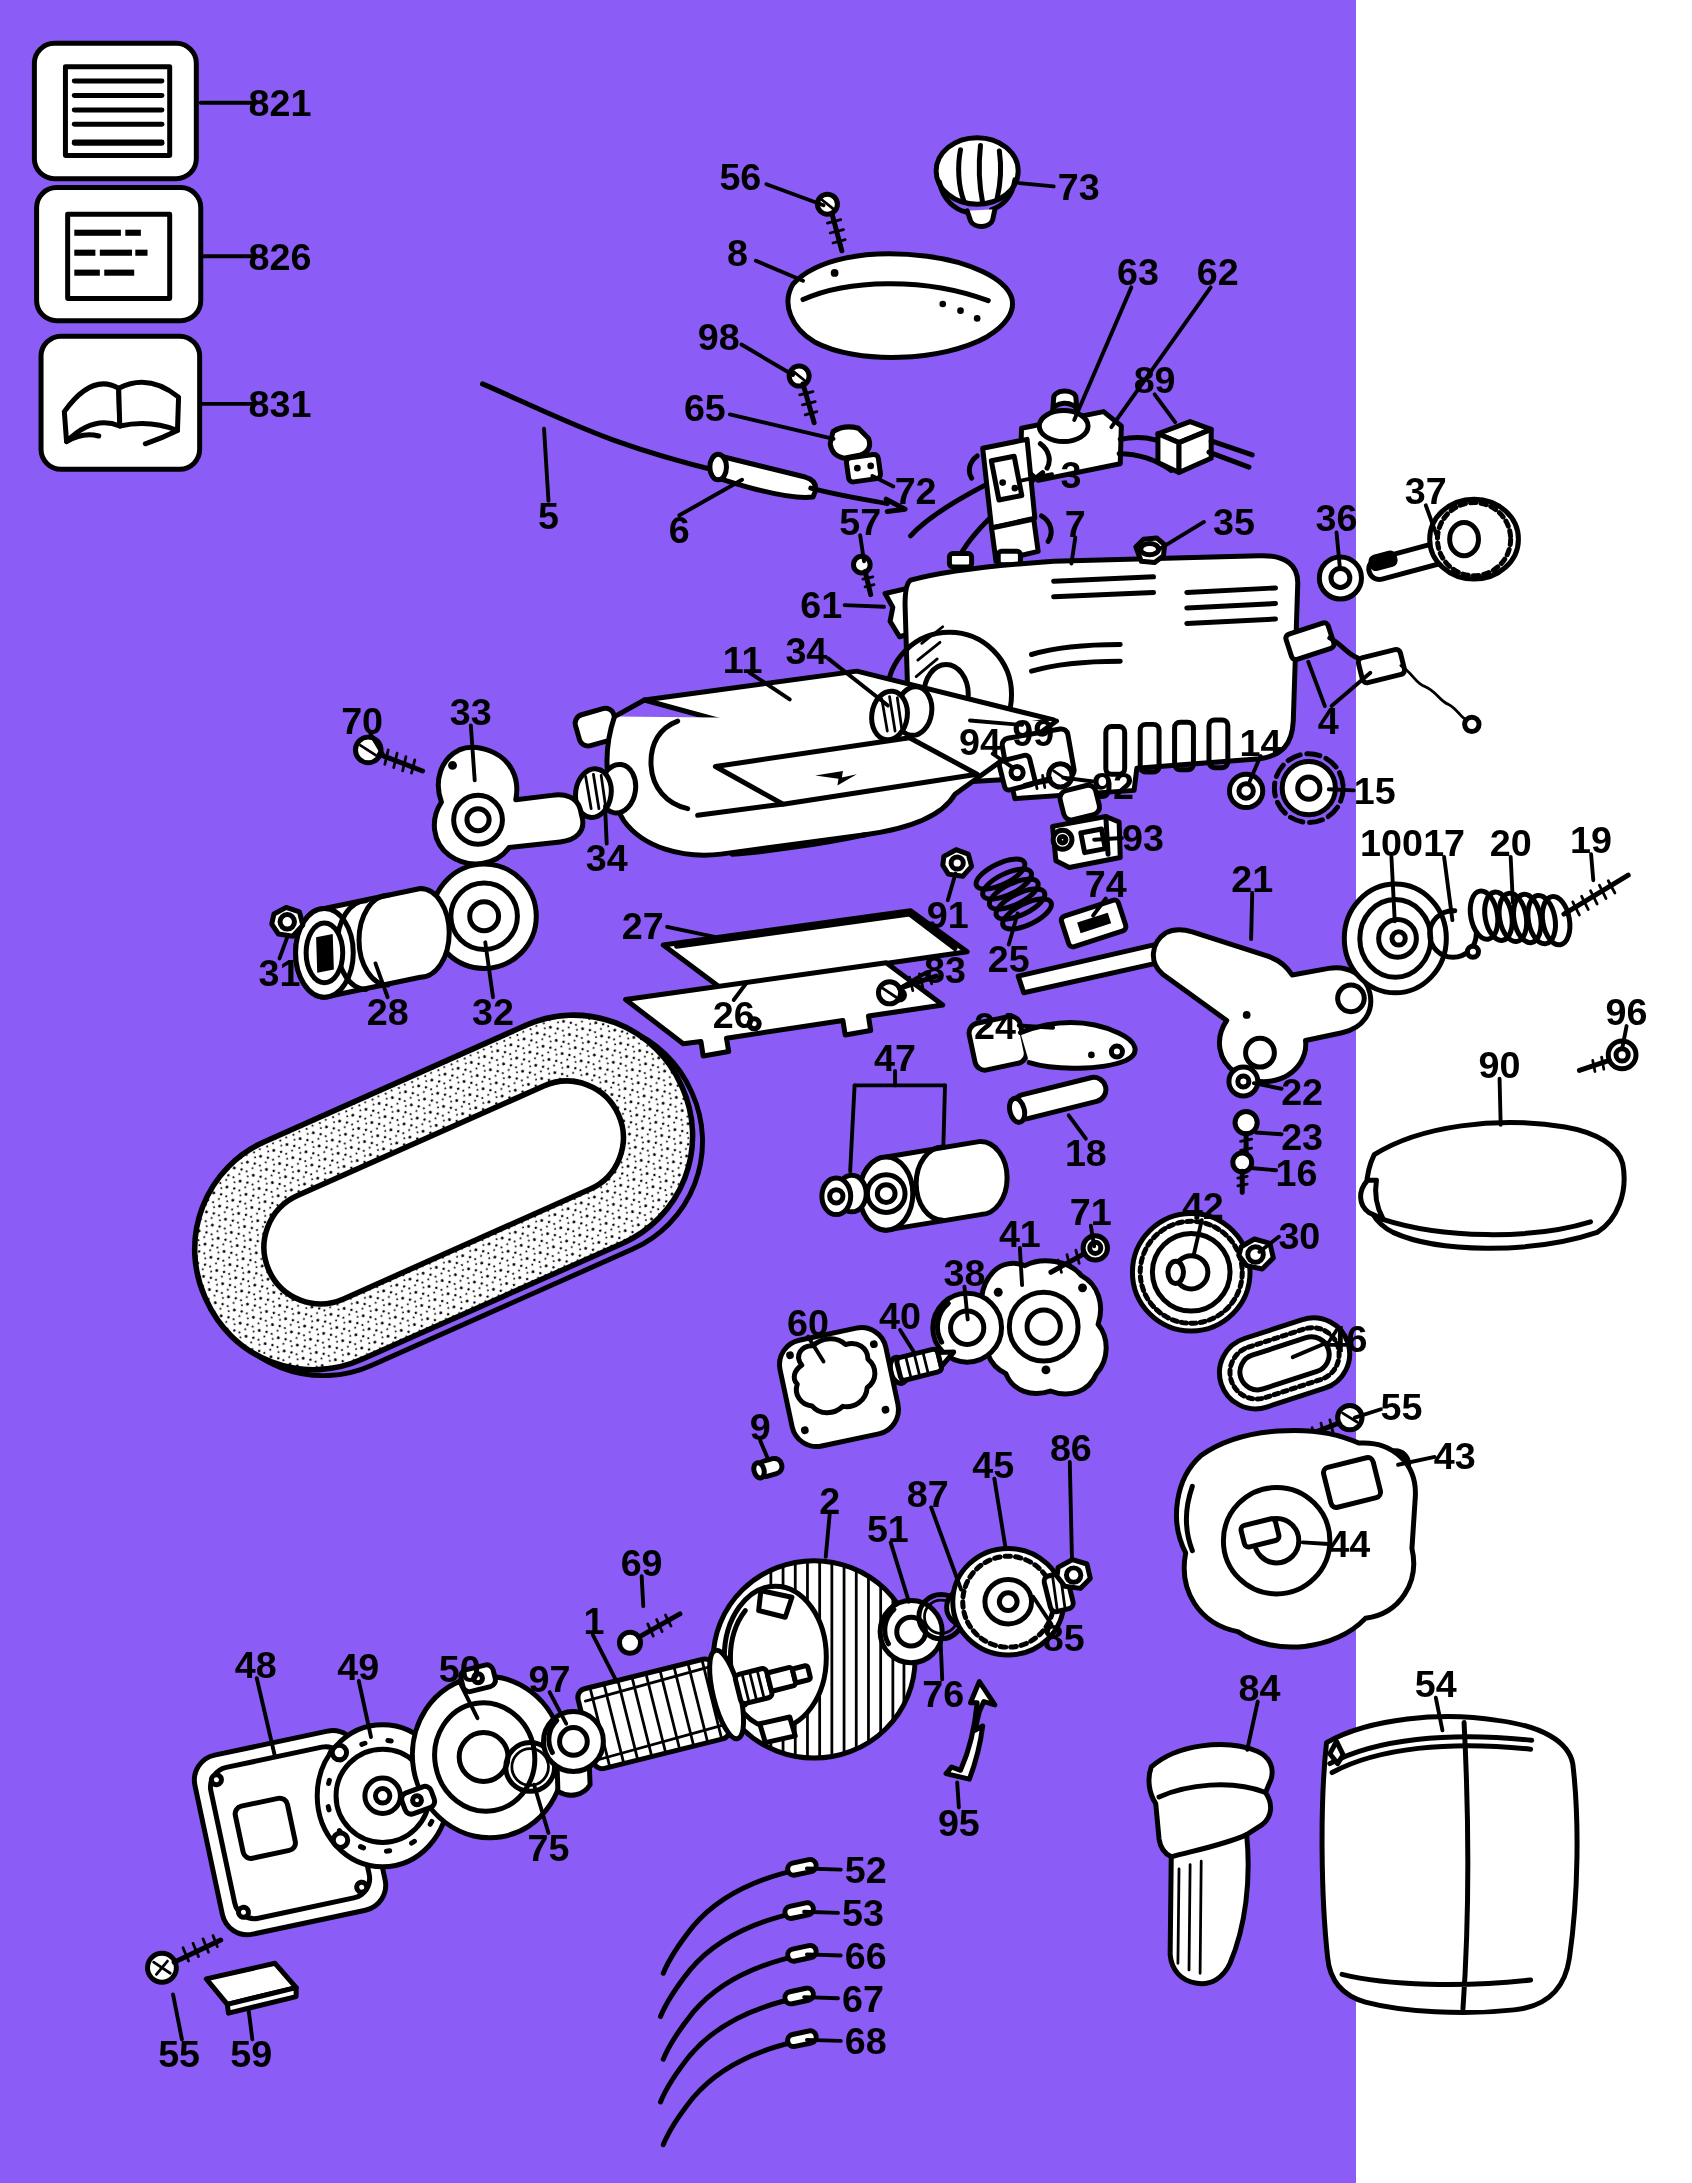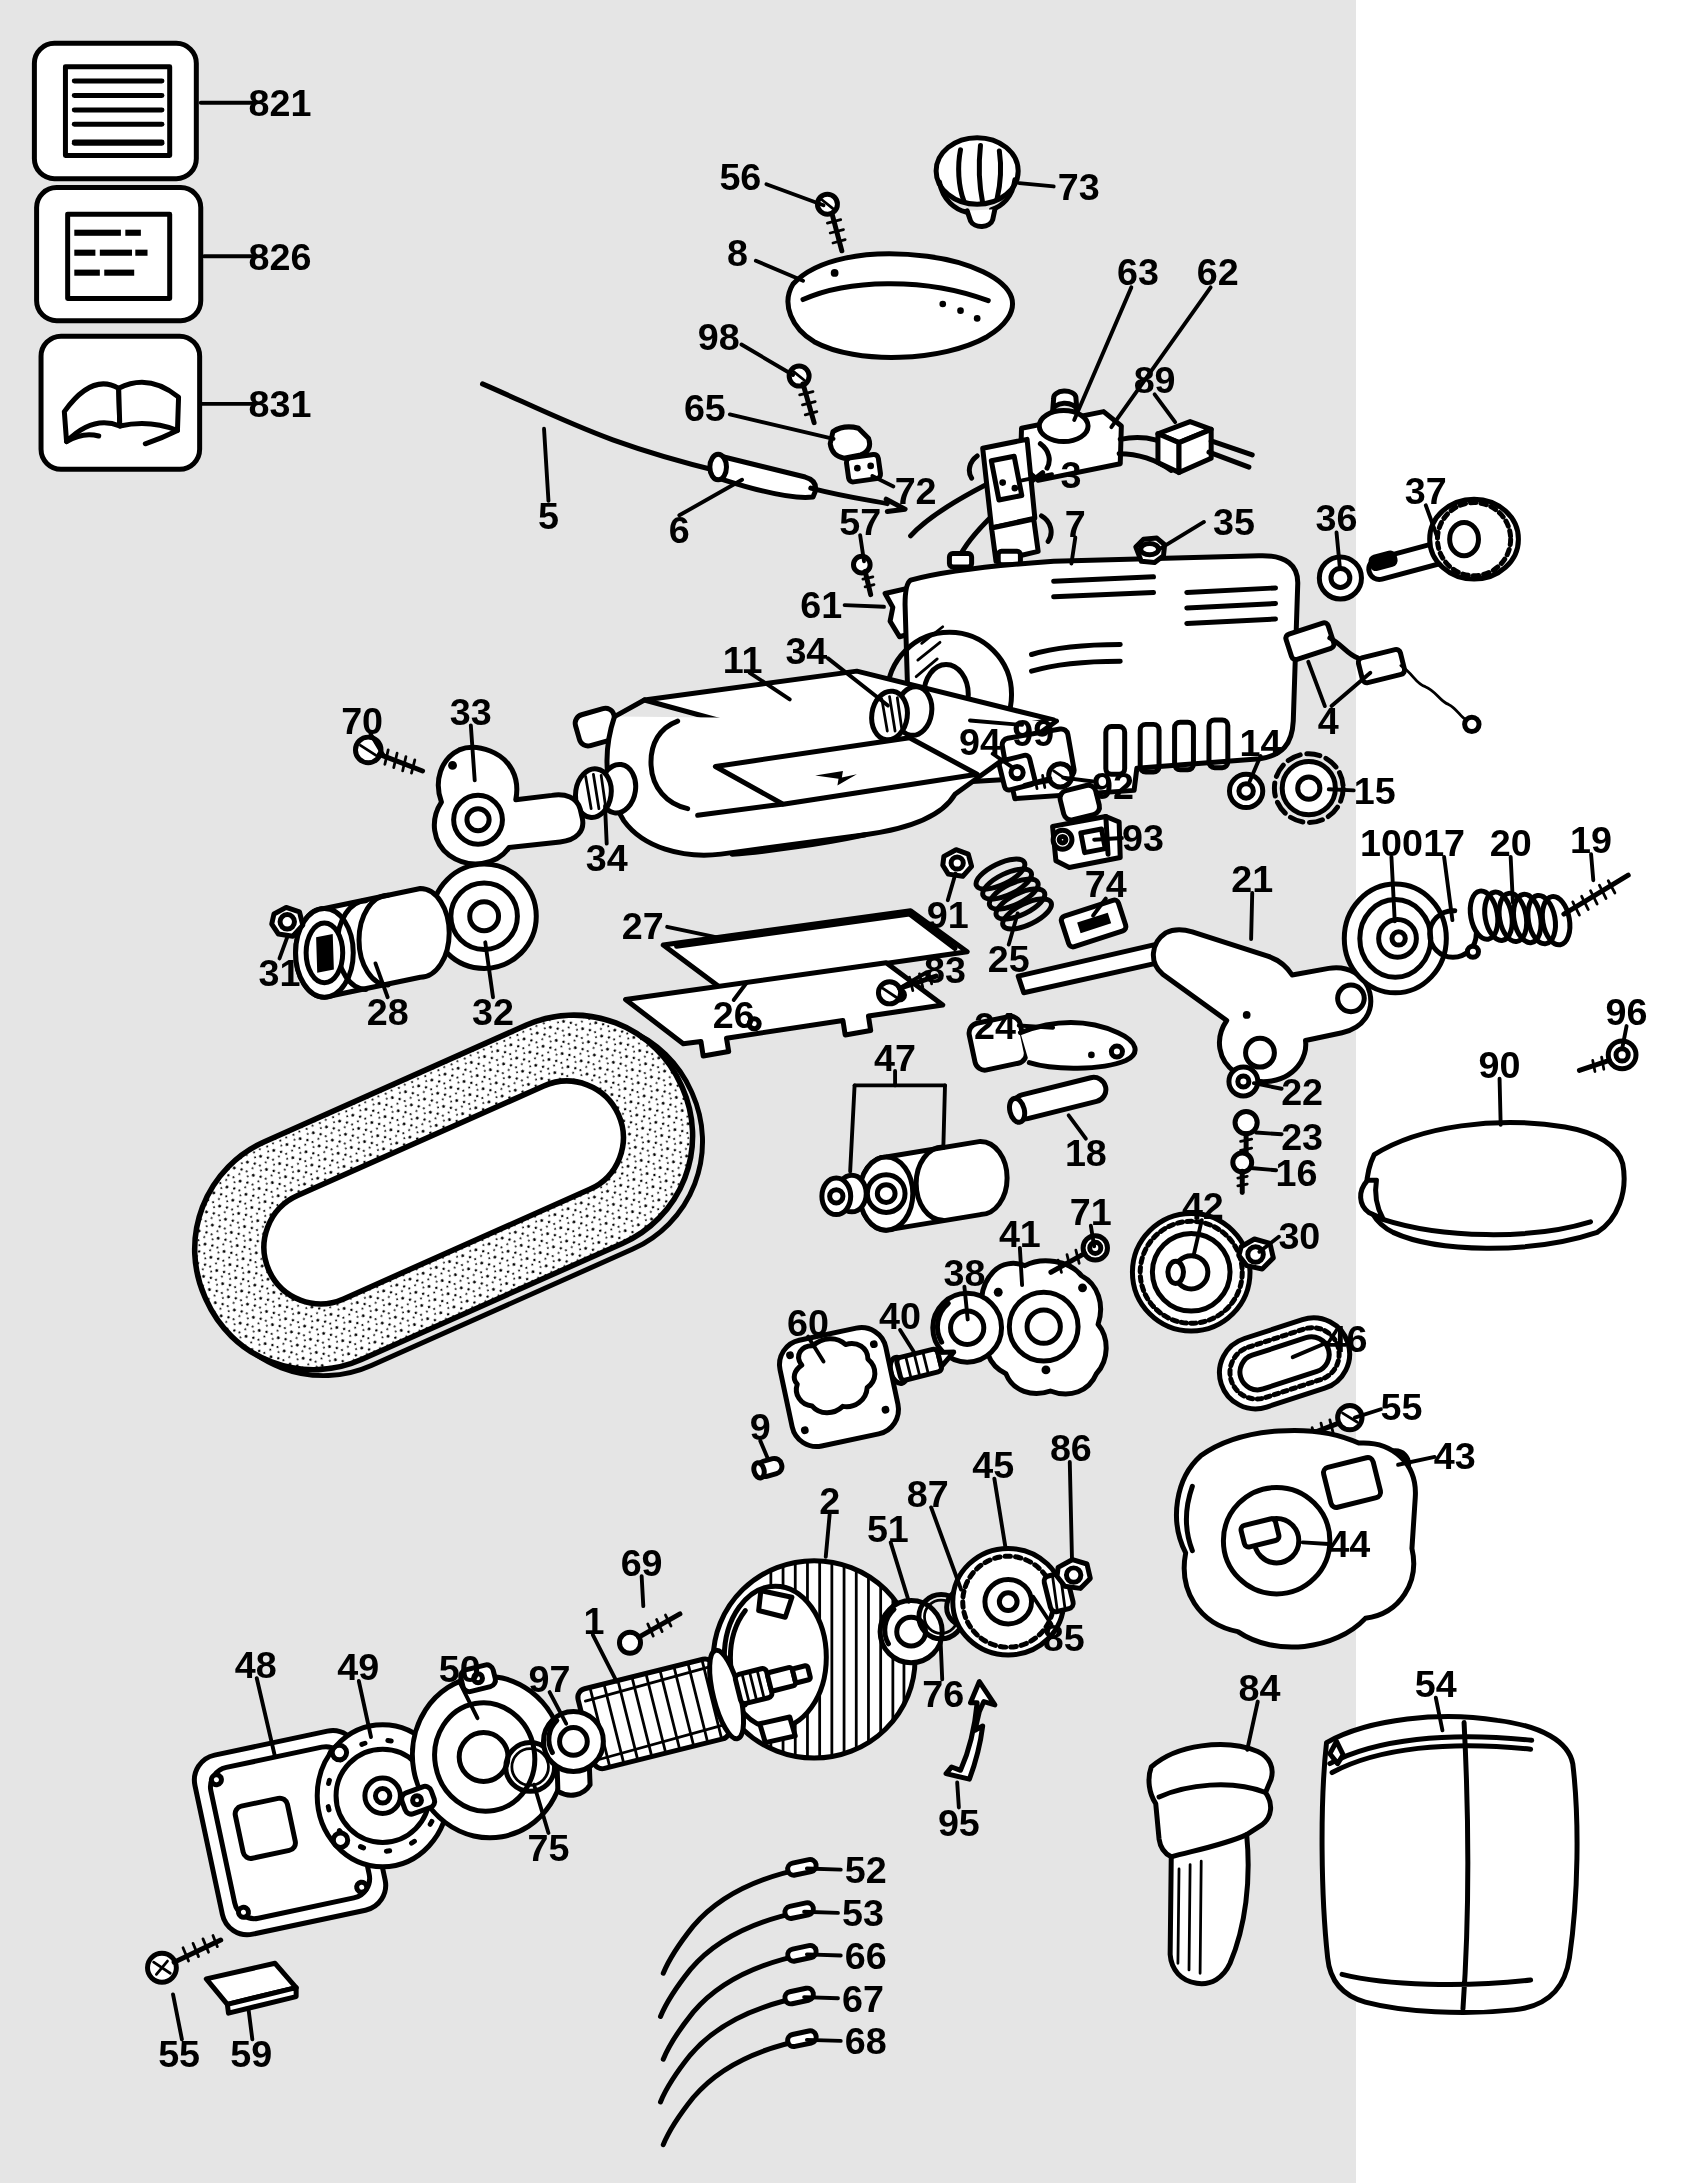--- a/index.html
+++ b/index.html
@@ -1,17 +1,17 @@
 <!DOCTYPE html>
 <html style="font-size:9px"><head>
 <meta charset="utf-8">
 <title>Parts Diagram</title>
 <style>
   html,body{margin:0;padding:0;background:#ffffff;}
-  #page{width:1356px;height:2183px;position:relative;background:#e5e5e5;}
+  #page{width:1356px;height:2183px;position:relative;background:#8b5cf6;}
   svg{display:block;}
   .part{stroke:#000;stroke-width:9;fill:#fff;stroke-linejoin:round;stroke-linecap:round;}
   .ln{stroke:#000;stroke-width:9;fill:none;stroke-linejoin:round;stroke-linecap:round;}
   .thin{stroke:#000;stroke-width:5;fill:none;stroke-linecap:round;}
   .solid{fill:#000;stroke:none;}
   .leader{stroke:#000;stroke-width:7;stroke-linecap:round;}
   .callout{font:700 68px "Liberation Sans", sans-serif;fill:#000;text-anchor:middle;}
 </style>
 </head>
 <body>

